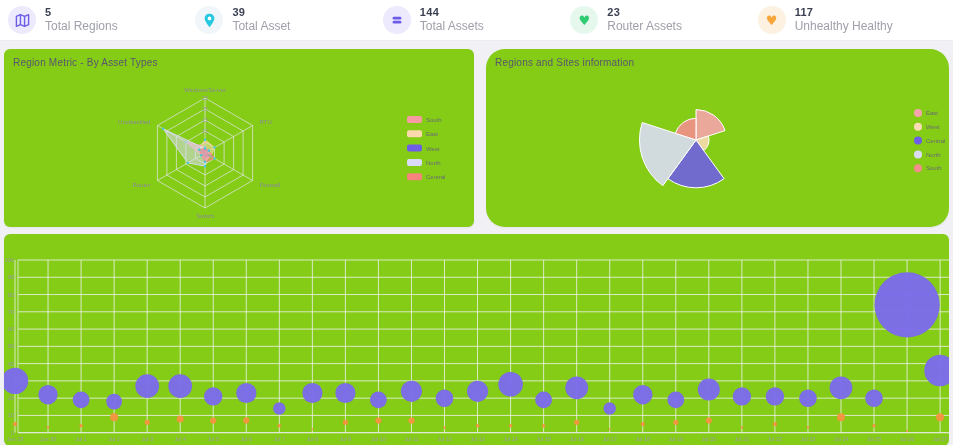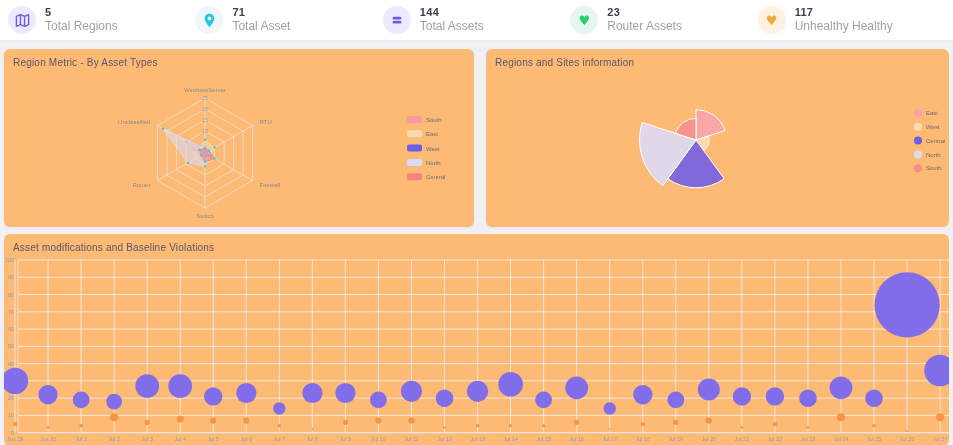--- a/index.html
+++ b/index.html
@@ -19,25 +19,25 @@
     width:28px;height:28px;border-radius:50%;flex:0 0 28px;
     display:flex;align-items:center;justify-content:center;
   }
   .kpi-icon .heart{font-family:"DejaVu Sans", sans-serif;font-size:13px;line-height:1;}
   .kpi-text{display:flex;flex-direction:column;line-height:1.25;}
   .kpi-value{font-size:11px;font-weight:bold;color:#3b3f52;letter-spacing:.3px;}
   .kpi-label{font-size:12px;color:#9fa0aa;}
   
   .cards-row{display:flex;gap:12px;margin:8px 4px 0 4px;height:178px;}
   .card{
-    background:#fdba74;border-radius:6px;position:relative;
+    background:#84cc16;border-radius:6px;position:relative;
     box-shadow:0 1px 2px rgba(40,40,70,.05);
   }
   .radar-card{width:470px;}
-  .polar-card{flex:1;}
+  .polar-card{flex:1;border-radius:19px;}
   .bottom-card{margin:7px 4px 0 4px;height:212px;}
   .card-title{
     position:absolute;top:8px;left:9px;font-size:10px;color:#5a566e;
     letter-spacing:.2px;z-index:2;
   }
   .chart-host{position:absolute;inset:0;}
   .chart-host svg{display:block;}
   svg text{font-family:"Liberation Sans", sans-serif;}
 </style>
 </head>
@@ -57,21 +57,21 @@
     </span>
   </div>
   <div class="kpi">
     <span class="kpi-icon" style="background: rgb(241, 246, 250);">
         <svg width="13" height="15" viewBox="0 0 14 16">
           <path fill="#25c8e0" d="M7 .8 C4 .8 1.8 3 1.8 5.9 C1.8 9 7 15.3 7 15.3 C7 15.3 12.2 9 12.2 5.9 C12.2 3 10 .8 7 .8 Z"></path>
           <circle cx="7" cy="5.8" r="2" fill="#ffffff"></circle>
         </svg>
       </span>
     <span class="kpi-text">
-      <span class="kpi-value">71</span>
+      <span class="kpi-value">39</span>
       <span class="kpi-label">Total Asset</span>
     </span>
   </div>
   <div class="kpi">
     <span class="kpi-icon" style="background: rgb(236, 234, 252);">
         <svg width="14" height="14" viewBox="0 0 16 16">
           <rect x="3" y="4.4" width="10" height="3.1" rx="1.5" fill="#6c5ce7"></rect>
           <rect x="3" y="8.9" width="10" height="3.1" rx="1.5" fill="#6c5ce7"></rect>
         </svg>
       </span>
@@ -193,21 +193,20 @@
           <circle cx="432" cy="105.4" r="4" fill="#dcdcf9"></circle>
           <text x="440" y="107.60000000000001" font-size="6" fill="#6a6a75">North</text>
           <circle cx="432" cy="119.2" r="4" fill="#f58d8d"></circle>
           <text x="440" y="121.4" font-size="6" fill="#6a6a75">South</text>
         </svg>
       </div>
   </section>
 </div>
 
 <section class="card bottom-card">
-  <div class="card-title">Asset modifications and Baseline Violations</div>
   <div class="chart-host" id="bubbleHost">
       <svg width="945" height="212">
         <line x1="14" y1="198.7" x2="945" y2="198.7" stroke="#f1f1f4" stroke-width="0.8"></line>
         <line x1="14" y1="181.42999999999998" x2="945" y2="181.42999999999998" stroke="#f1f1f4" stroke-width="0.8"></line>
         <line x1="14" y1="164.16" x2="945" y2="164.16" stroke="#f1f1f4" stroke-width="0.8"></line>
         <line x1="14" y1="146.89" x2="945" y2="146.89" stroke="#f1f1f4" stroke-width="0.8"></line>
         <line x1="14" y1="129.62" x2="945" y2="129.62" stroke="#f1f1f4" stroke-width="0.8"></line>
         <line x1="14" y1="112.34999999999998" x2="945" y2="112.34999999999998" stroke="#f1f1f4" stroke-width="0.8"></line>
         <line x1="14" y1="95.07999999999998" x2="945" y2="95.07999999999998" stroke="#f1f1f4" stroke-width="0.8"></line>
         <line x1="14" y1="77.80999999999999" x2="945" y2="77.80999999999999" stroke="#f1f1f4" stroke-width="0.8"></line>

